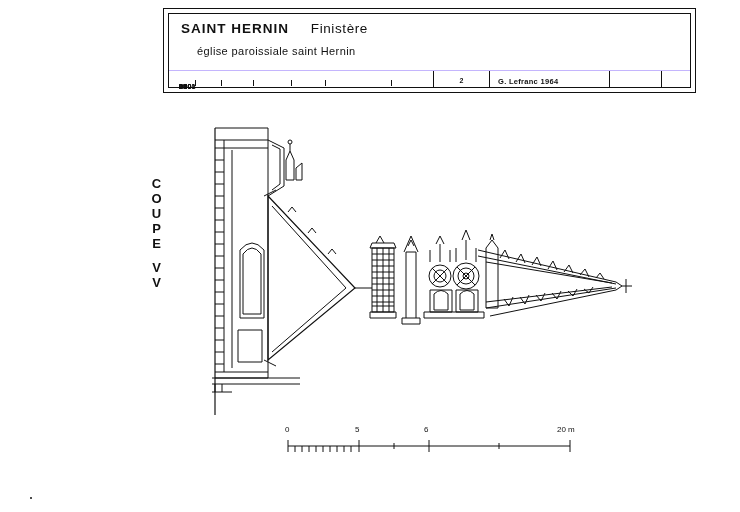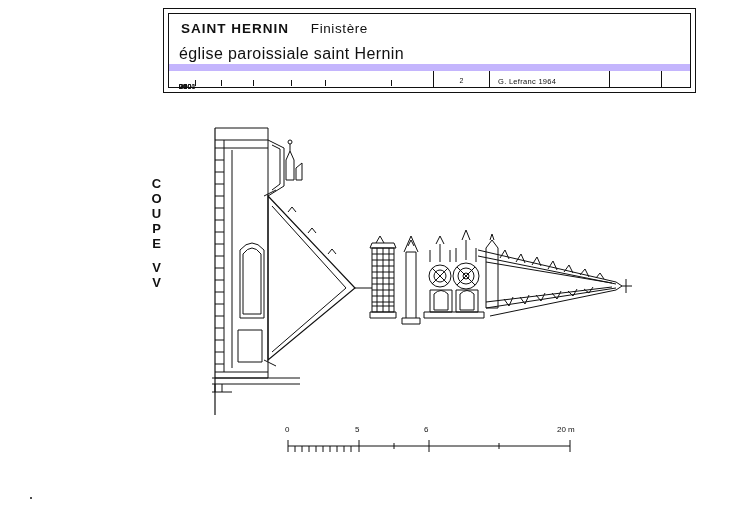--- a/index.html
+++ b/index.html
@@ -32,60 +32,61 @@
     top: 4px;
     right: 4px;
     bottom: 4px;
     border: 1px solid #111;
     box-sizing: border-box;
   }
   #title-lines {
     position: absolute;
     left: 0; top: 0; right: 0;
     height: 57px;
-    border-bottom: 7px solid #c4b5fd;
+    border-bottom: 1px solid #c4b5fd;
     box-sizing: border-box;
   }
   .title-line1 {
     position: absolute;
     left: 12px;
     top: 7px;
     font-size: 13.5px;
     letter-spacing: 0.6px;
     white-space: nowrap;
   }
   .title-line1 .bold {
     font-weight: bold;
     letter-spacing: 1px;
   }
   .title-line2 {
     position: absolute;
-    left: 10px;
+    left: 28px;
     top: 31px;
-    font-size: 16px;
+    font-size: 11px;
     letter-spacing: 0.4px;
     white-space: nowrap;
   }
 
   
   #code-row {
     position: absolute;
     left: 0;
     top: 57px;
     right: 0;
     bottom: 0;
     display: flex;
   }
   .code-cell {
     position: relative;
     border-right: 1px solid #111;
     box-sizing: border-box;
     font-size: 7px;
     letter-spacing: 0.3px;
     color: #111;
+    font-weight: bold;
   }
   .code-cell:last-child { border-right: none; }
   .code-cell span {
     position: absolute;
     left: 5px;
     top: 6px;
     white-space: nowrap;
   }
   .code-cell.center span {
     left: 0; right: 0;

